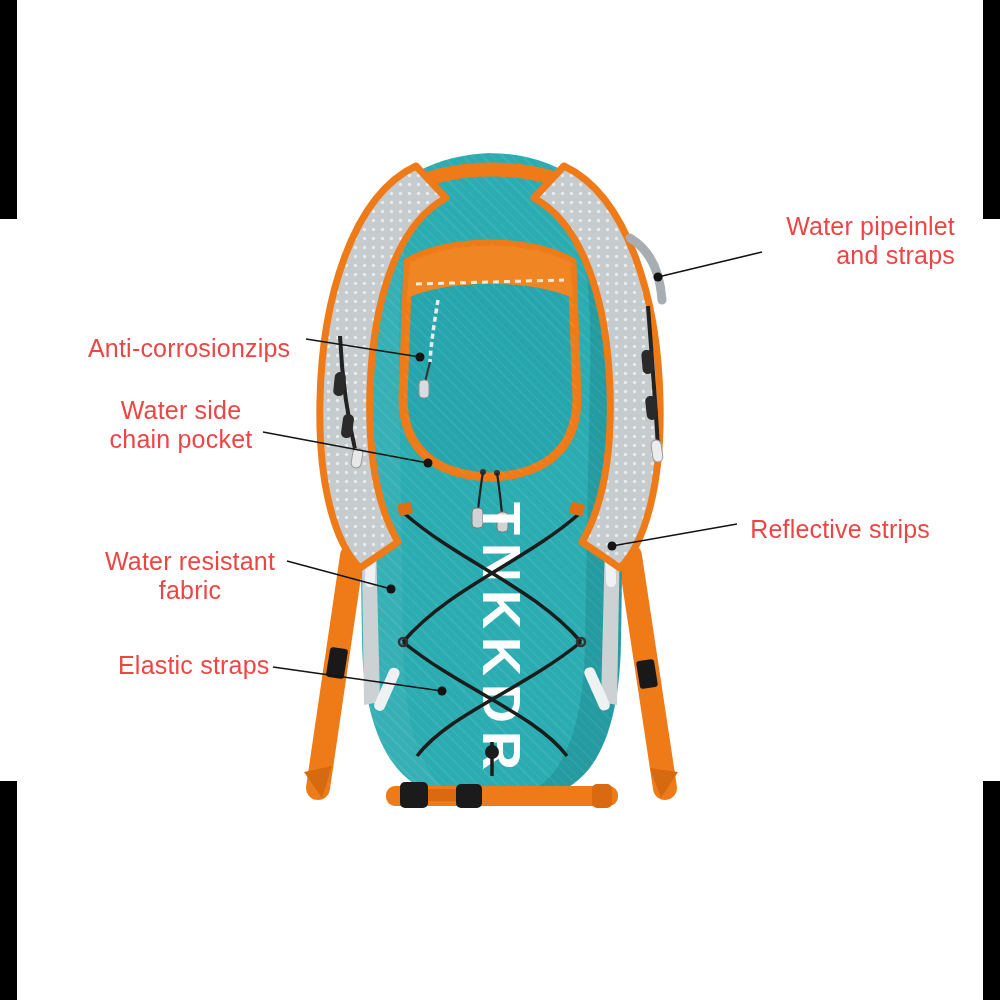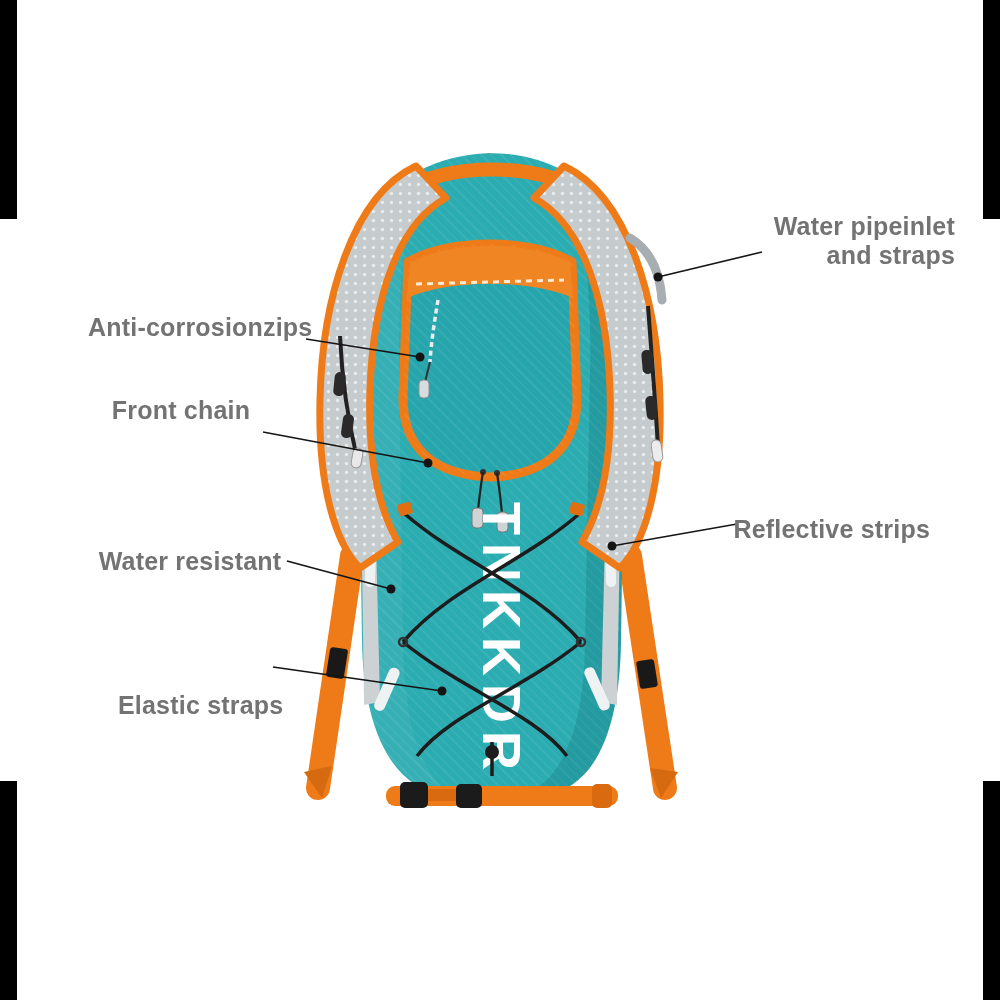--- a/index.html
+++ b/index.html
@@ -12,24 +12,24 @@
   .stage{position:absolute;inset:0;width:1000px;height:1000px;background:#fff;}
   .art{position:absolute;left:0;top:0;width:1000px;height:1000px;}
   .edge-bar{position:absolute;width:17px;height:219px;background:#000;}
   .edge-bar.lt{left:0;top:0;}
   .edge-bar.lb{left:0;bottom:0;}
   .edge-bar.rt{right:0;top:0;}
   .edge-bar.rb{right:0;bottom:0;}
   .labels{position:absolute;inset:0;pointer-events:none;}
   .label{
     position:absolute;
-    color:#737373;
+    color:#ef4444;
     font-size:25px;
     line-height:29px;
-    font-weight:700;
+    font-weight:400;
     letter-spacing:.2px;
     white-space:nowrap;
   }
   .label.align-right{text-align:right;}
   .label.align-center{text-align:center;white-space:normal;}
 </style>
 </head>
 <body>
 
 <div class="stage">
@@ -135,33 +135,35 @@
       <line x1="273" y1="667" x2="442" y2="691"></line>
       <circle cx="442" cy="691" r="4.5" fill="#141414" stroke="none"></circle>
     </g>
   </svg>
 
   <div class="labels">
     <div class="label align-right" style="top:212px; right:45px;">
       <div>Water pipeinlet</div>
       <div>and straps</div>
     </div>
-    <div class="label" style="top:313px; left:88px;">
+    <div class="label" style="top:334px; left:88px;">
       <div>Anti-corrosionzips</div>
     </div>
     <div class="label align-center" style="top:396px; left:100px; width:162px;">
-      <div>Front chain</div>
+      <div>Water side</div>
+      <div>chain pocket</div>
     </div>
     <div class="label" style="top:507px; right:70px;margin-top:8px;">
       <div>Reflective strips</div>
     </div>
     <div class="label align-center" style="top:547px; left:95px; width:190px;">
       <div>Water  resistant</div>
+      <div>fabric</div>
     </div>
-    <div class="label" style="top:651px; left:118px;margin-top:40px;">
+    <div class="label" style="top:651px; left:118px;">
       <div>Elastic straps</div>
     </div>
   </div>
 
   <div class="edge-bar lt"></div>
   <div class="edge-bar lb"></div>
   <div class="edge-bar rt"></div>
   <div class="edge-bar rb"></div>
 </div>
 

